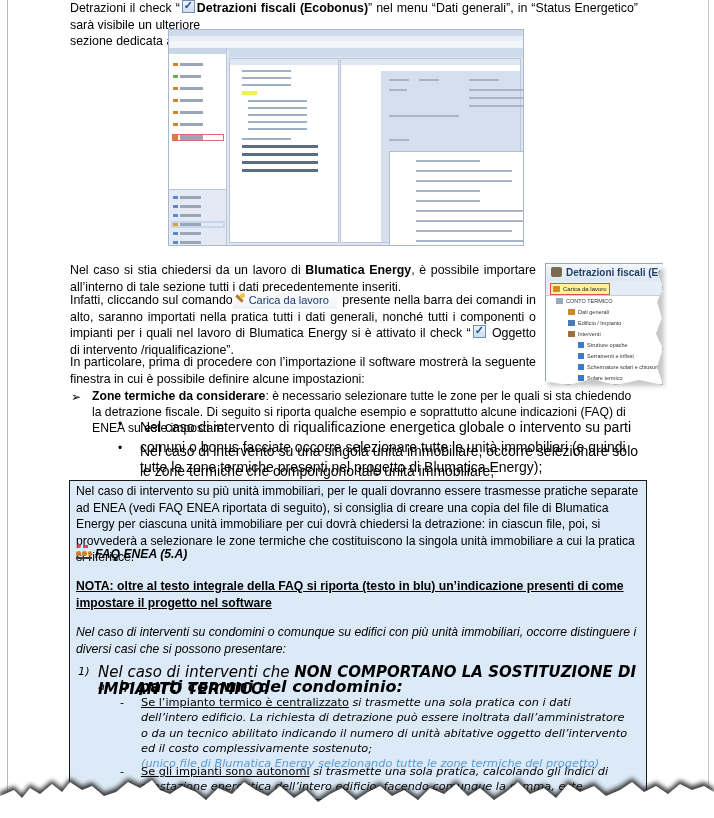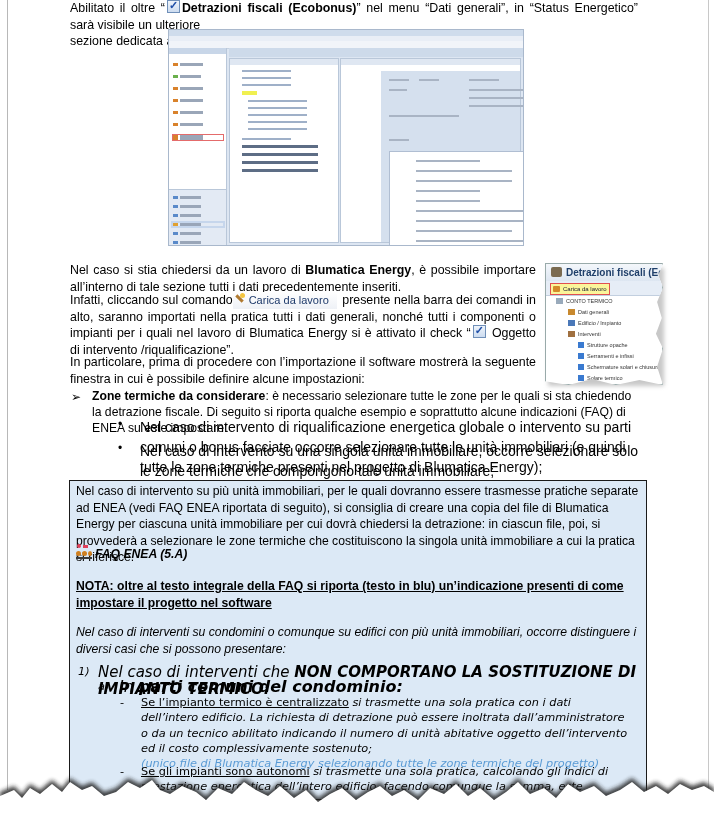--- a/index.html
+++ b/index.html
@@ -78,21 +78,21 @@
   
   .torn-shadow { position:absolute; left:0; top:770px; width:714px; height:48px; }
 </style>
 </head>
 <body>
 
 <div class="page-edge-left"></div>
 <div class="page-edge-right"></div>
 
 <div class="p" style="top:0px;">
-  <span>Abilitato il oltre “</span><span class="chk"></span><b>Detrazioni fiscali (Ecobonus)</b><span>” nel menu “Dati generali”, in “Status Energetico” sarà visibile un ulteriore</span><br>
+  <span>Detrazioni il check “</span><span class="chk"></span><b>Detrazioni fiscali (Ecobonus)</b><span>” nel menu “Dati generali”, in “Status Energetico” sarà visibile un ulteriore</span><br>
   <span>sezione dedicata al calcolo delle pratiche ENEA.</span>
 </div>
 
 <div class="app">
   <div class="titlebar"></div>
   <div class="menubar"></div>
   <div class="toolbar"></div>
   <div class="leftpane">
     <div class="hdr"></div>
     <div class="litem"></div>

